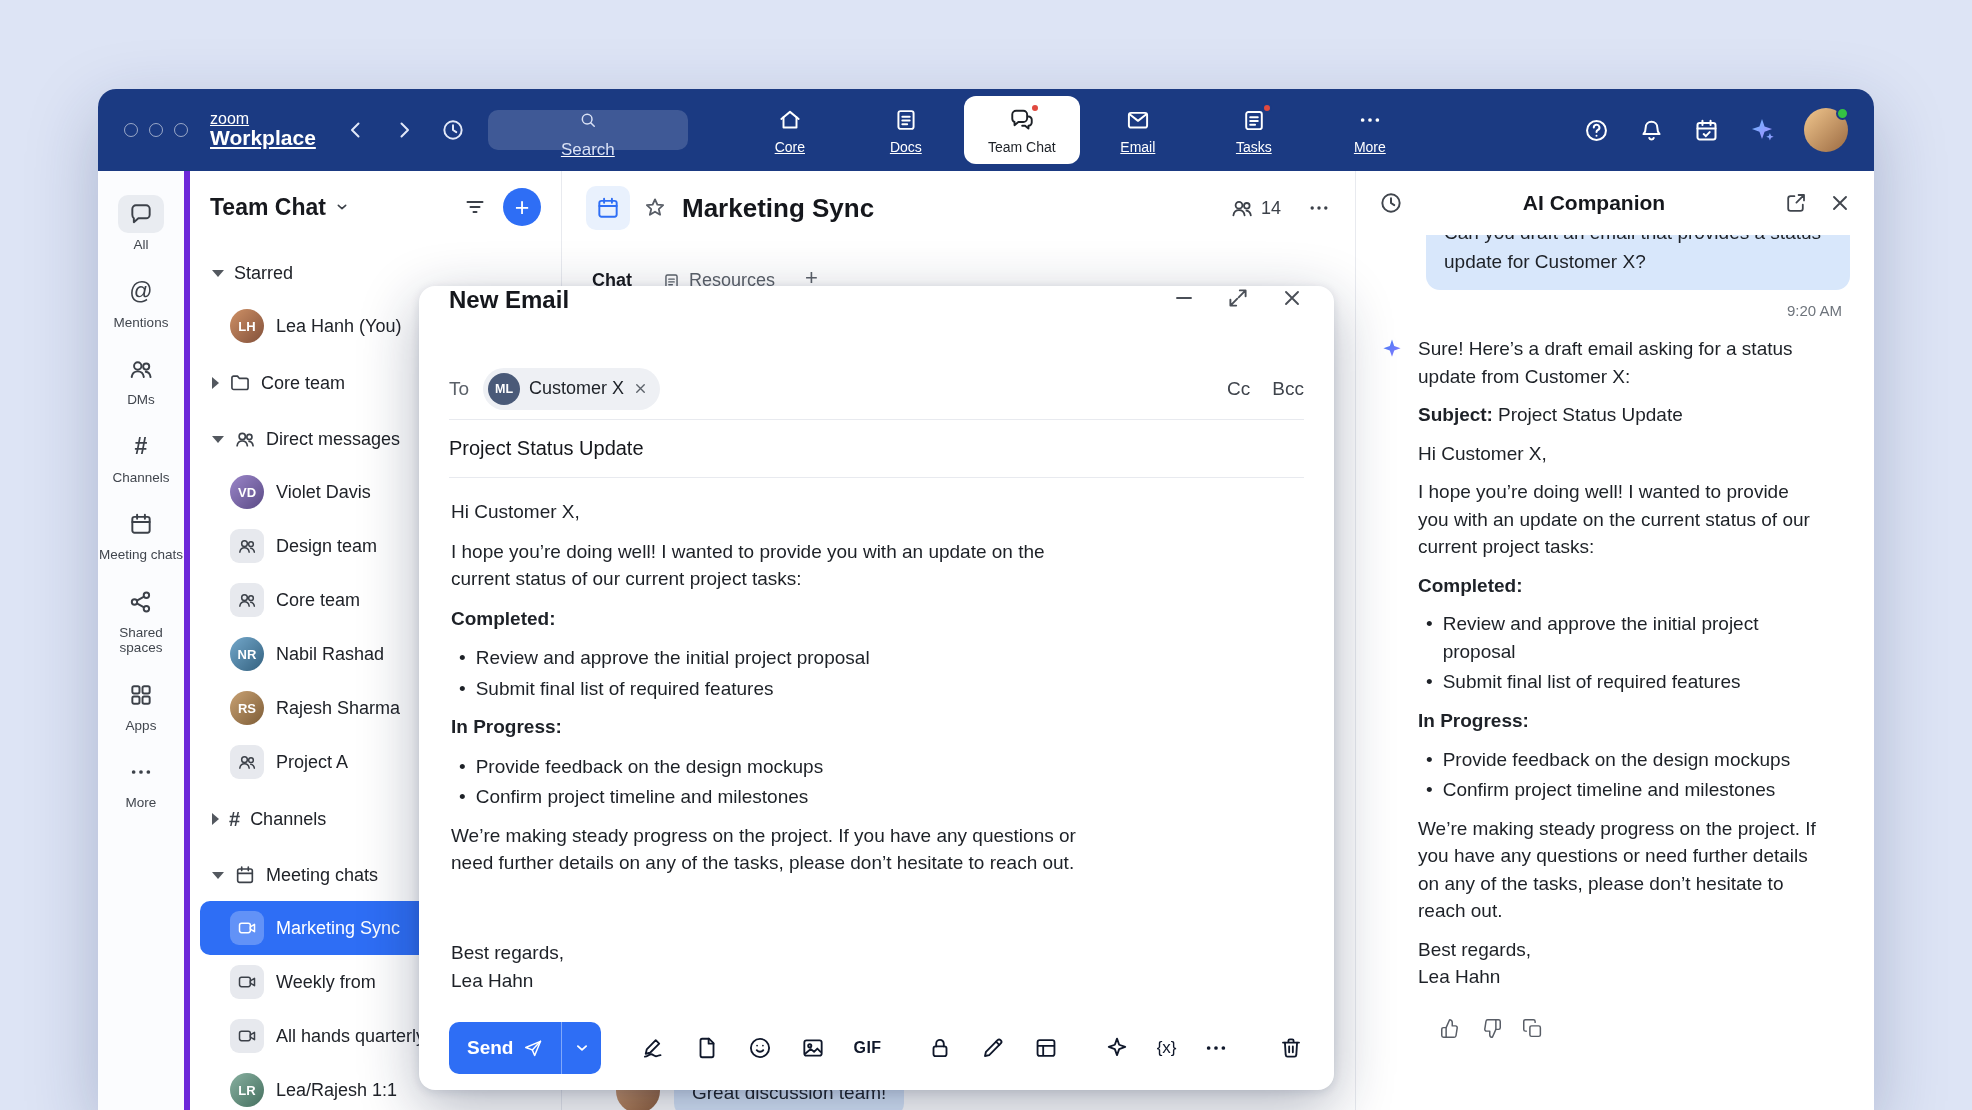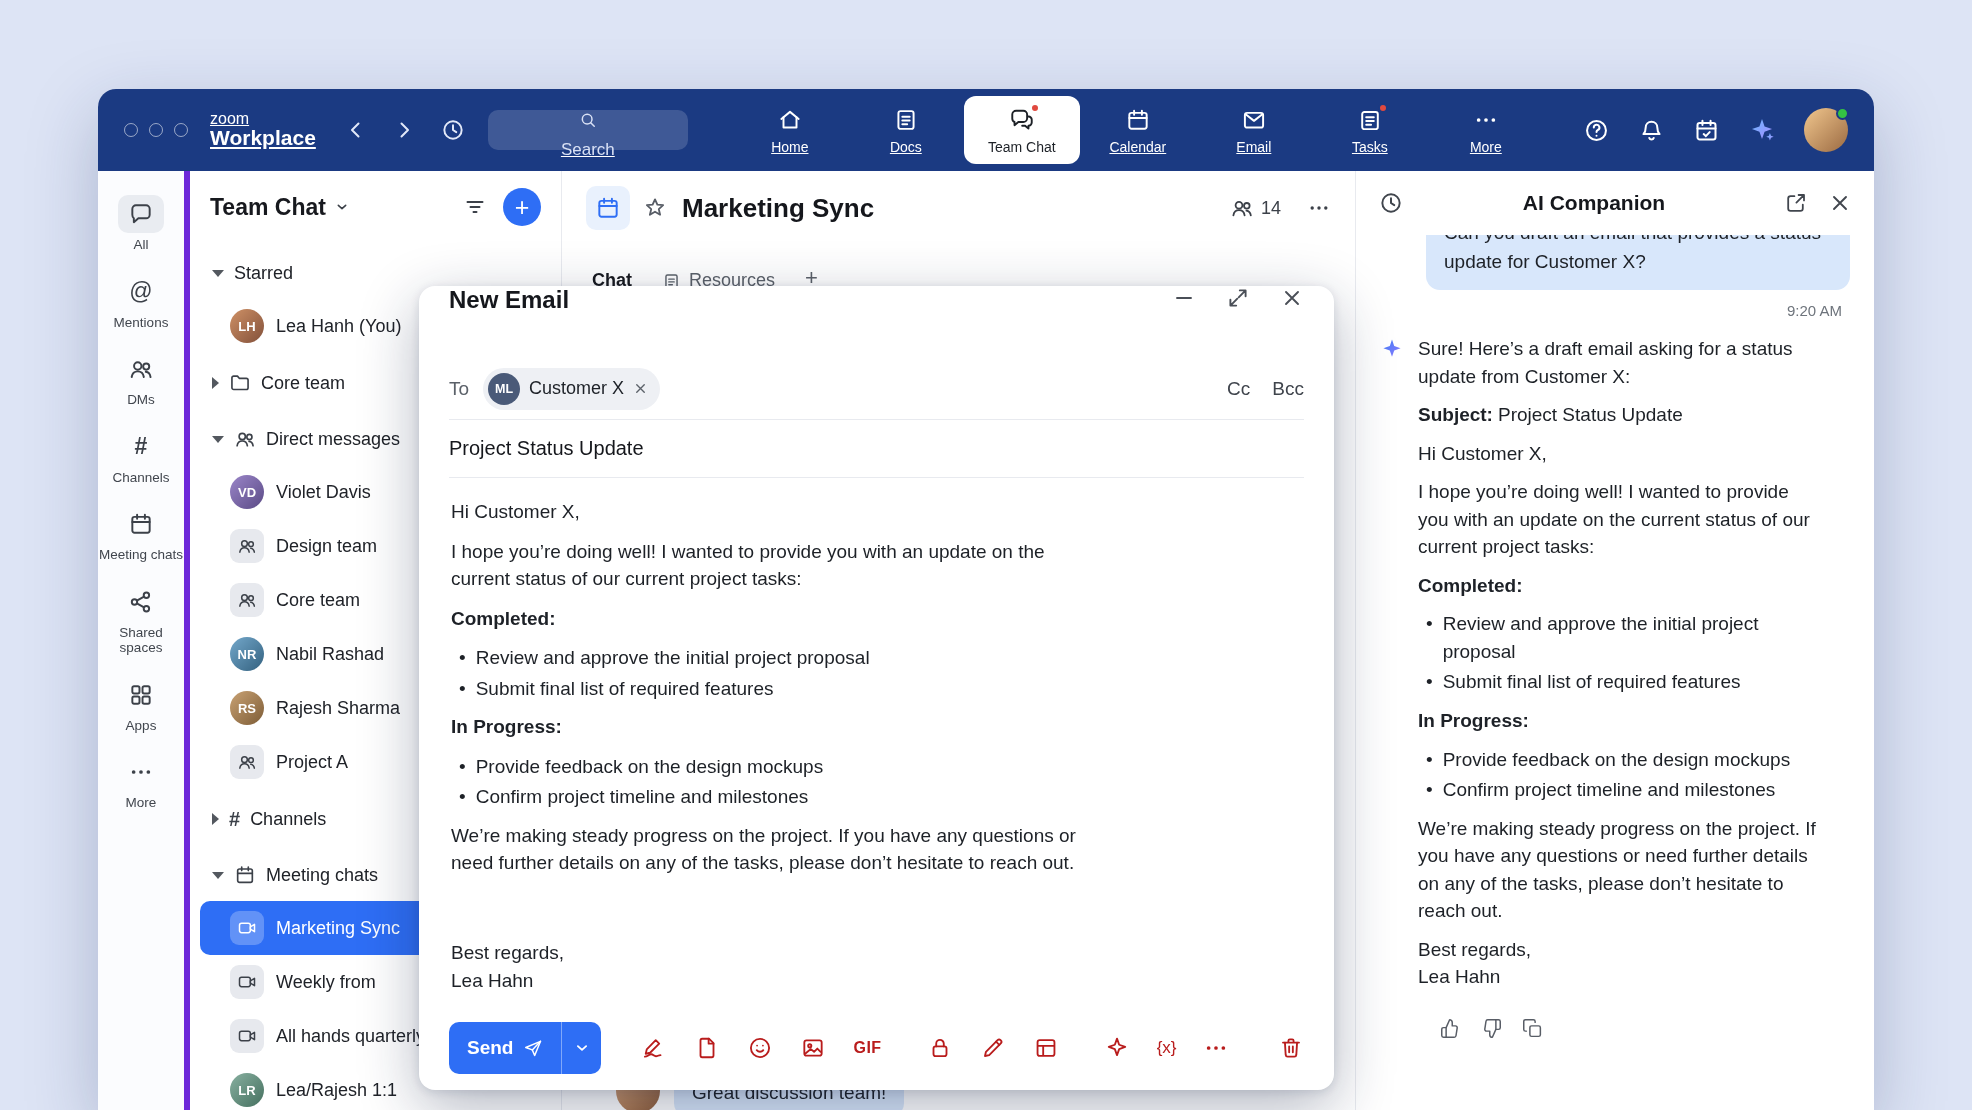--- a/index.html
+++ b/index.html
@@ -120,21 +120,21 @@
   .ccbcc { margin-left:auto; display:flex; gap:22px; color:#3f444c; }
   .subject-row { flex:0 0 58px; font-size:20px; color:#15171c; }
   .m-body { flex:1; padding:20px 2px 0; font-size:19px; line-height:1.45; max-width:660px; }
   .m-body p { margin:0 0 12px; }
   .m-sign { margin-top:62px; }
   .m-sign p { margin:0; }
   .m-toolbar { flex:0 0 84px; display:flex; align-items:center; }
   .send-group { display:flex; align-items:center; }
   .send-btn { height:52px; background:#2e6ef5; color:#fff; border-radius:10px 0 0 10px; display:flex; align-items:center; gap:10px; padding:0 18px; font-size:19px; font-weight:700; }
   .send-caret { height:52px; width:40px; background:#2e6ef5; border-left:1px solid rgba(255,255,255,.4); border-radius:0 10px 10px 0; display:flex; align-items:center; justify-content:center; color:#fff; }
-  .t-icons { display:flex; align-items:center; gap:27px; margin-left:40px; color:#b91c1c; flex:1;text-align:center; }
+  .t-icons { display:flex; align-items:center; gap:27px; margin-left:40px; color:#0f172a; flex:1;text-align:center; }
   .gsep { margin-left:18px; }
   .gif-glyph { font-size:16px; font-weight:700; letter-spacing:.5px; }
   .vars-glyph { font-size:17px; }
   .trash { margin-left:auto; }
 </style>
 </head>
 <body>
 
 <div class="window">
 
@@ -178,49 +178,40 @@
     </div>
 
     <div class="topnav">
       <div class="titem">
         <span class="ticon">
             <svg width="26" height="26" viewBox="0 0 24 24" fill="none" stroke="currentColor" stroke-width="1.8" stroke-linecap="round" stroke-linejoin="round">
               <path d="m4 11 8-6.5L20 11"></path>
               <path d="M6 9.5V19h12V9.5"></path>
             </svg>
           </span>
-        <span>Home</span>
+        <span>Core</span>
       </div>
       <div class="titem">
         <span class="ticon">
             <svg width="26" height="26" viewBox="0 0 24 24" fill="none" stroke="currentColor" stroke-width="1.8" stroke-linecap="round">
               <rect x="5" y="3.8" width="14" height="16.4" rx="2"></rect>
               <path d="M8.6 9h6.8M8.6 12.5h6.8M8.6 16h4.5"></path>
             </svg>
           </span>
         <span>Docs</span>
       </div>
       <div class="titem active">
         <span class="ticon">
           <svg width="27" height="27" viewBox="0 0 24 24" fill="none" stroke="currentColor" stroke-width="1.7" stroke-linecap="round" stroke-linejoin="round">
               <path d="M3.8 7.6c0-1.9 1.5-3.4 3.4-3.4h6.4c1.9 0 3.4 1.5 3.4 3.4v3.2c0 1.9-1.5 3.4-3.4 3.4H9.2l-3.4 2.9v-2.9c-1.2-.4-2-1.7-2-3.1z"></path>
               <path d="M17.6 9.4h.6a2.9 2.9 0 0 1 2.9 2.9v2.3a2.9 2.9 0 0 1-2.9 2.9v2.6l-3-2.6h-2.6"></path>
             </svg>
           <span class="badge"></span>
         </span>
         <span>Team Chat</span>
-      </div>
-      <div class="titem">
-        <span class="ticon">
-            <svg width="26" height="26" viewBox="0 0 24 24" fill="none" stroke="currentColor" stroke-width="1.8" stroke-linecap="round">
-              <rect x="4" y="5.4" width="16" height="14.6" rx="2"></rect>
-              <path d="M4 10.2h16M8.4 3.4v3.8M15.6 3.4v3.8"></path>
-            </svg>
-          </span>
-        <span>Calendar</span>
       </div>
       <div class="titem">
         <span class="ticon">
             <svg width="26" height="26" viewBox="0 0 24 24" fill="none" stroke="currentColor" stroke-width="1.8" stroke-linecap="round" stroke-linejoin="round">
               <rect x="3.6" y="5.4" width="16.8" height="13.6" rx="2"></rect>
               <path d="m4.6 7 7.4 5.8L19.4 7"></path>
             </svg>
           </span>
         <span>Email</span>
       </div>

